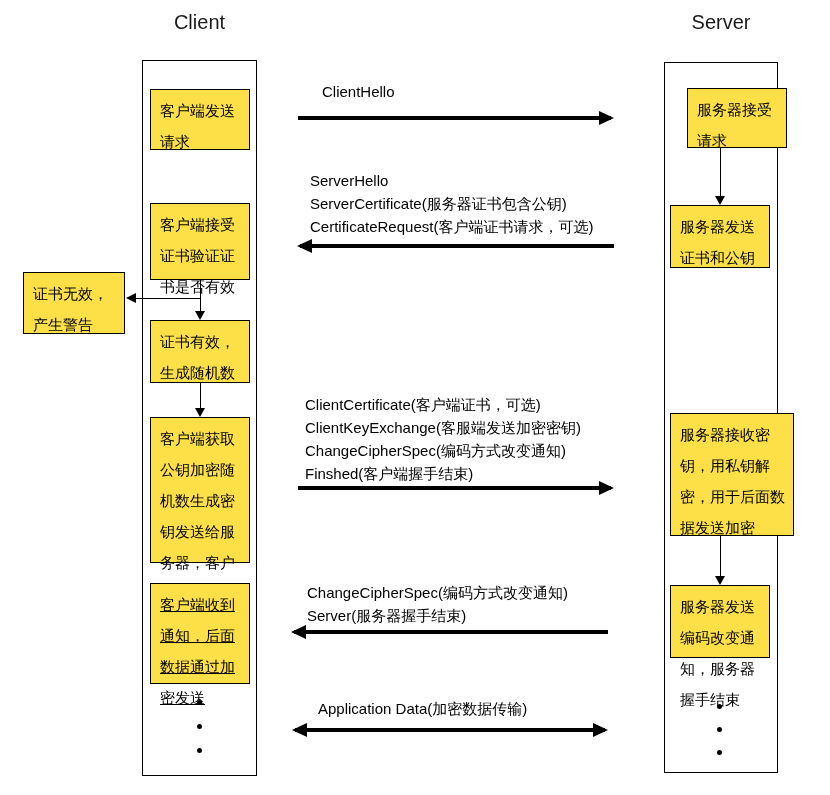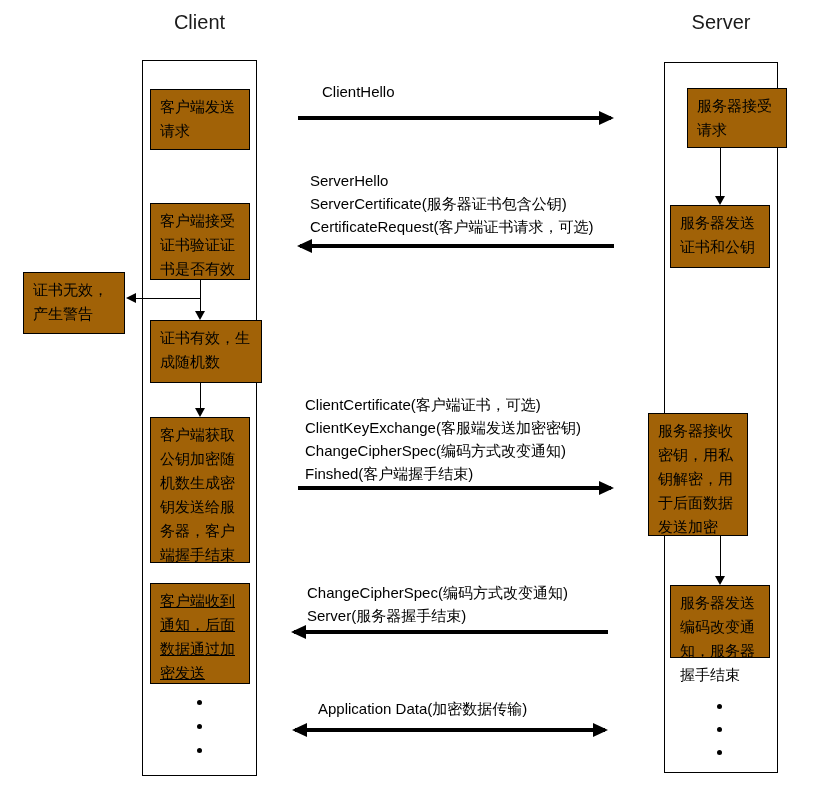--- a/index.html
+++ b/index.html
@@ -2,22 +2,22 @@
 <html><head>
 <meta charset="utf-8">
 <style>
   html,body{margin:0;padding:0;background:#ffffff;}
   body{width:830px;height:795px;font-family:"Liberation Sans",sans-serif;color:#000;}
   .canvas{position:relative;width:830px;height:795px;background:#fff;overflow:hidden;}
 
   .actor-title{position:absolute;font-size:20px;text-align:center;color:#1a1a1a;}
   .lifeline{position:absolute;border:1px solid #000;background:#fff;box-sizing:border-box;}
 
-  .node{position:absolute;border:1px solid #000;background:#a16207;box-sizing:border-box;
-        font-size:15px;line-height:24px;padding:5px 8px 0 9px;word-break:break-all;}
+  .node{position:absolute;border:1px solid #000;background:#fde047;box-sizing:border-box;
+        font-size:15px;line-height:31px;padding:5px 8px 0 9px;word-break:break-all;}
 
   .msg{position:absolute;font-size:15px;line-height:23px;white-space:nowrap;}
   .msg-line{white-space:nowrap;}
 
   
   .harrow{position:absolute;height:14px;}
   .harrow .shaft{position:absolute;top:5px;left:2px;right:2px;height:4px;background:#000;}
   .harrow .head-right{position:absolute;right:-1px;top:0;width:0;height:0;
         border-left:15px solid #000;border-top:7px solid transparent;border-bottom:7px solid transparent;}
   .harrow .head-left{position:absolute;left:-1px;top:0;width:0;height:0;
@@ -41,29 +41,29 @@
 <div class="canvas">
 
   <div class="actor-title" style="left:142px;top:11px;width:115px;">Client</div>
   <div class="actor-title" style="left:664px;top:11px;width:114px;">Server</div>
 
   <div class="lifeline" style="left:142px;top:60px;width:115px;height:716px;"></div>
   <div class="lifeline" style="left:664px;top:62px;width:114px;height:711px;"></div>
 
   <div class="node" style="left:150px;top:89px;width:100px;height:61px;">客户端发送请求</div>
   <div class="node" style="left:150px;top:203px;width:100px;height:77px;">客户端接受证书验证证书是否有效</div>
-  <div class="node" style="left:150px;top:320px;width:112px;height:63px;">证书有效，生成随机数</div>
+  <div class="node" style="left:150px;top:320px;width:100px;height:63px;">证书有效，生成随机数</div>
   <div class="node" style="left:150px;top:417px;width:100px;height:146px;">客户端获取公钥加密随机数生成密钥发送给服务器，客户端握手结束</div>
   <div class="node" style="left:150px;top:583px;width:100px;height:101px;text-decoration:underline;">客户端收到通知，后面数据通过加密发送</div>
 
   <div class="node" style="left:23px;top:272px;width:102px;height:62px;">证书无效，产生警告</div>
 
   <div class="node" style="left:687px;top:88px;width:100px;height:60px;">服务器接受请求</div>
   <div class="node" style="left:670px;top:205px;width:100px;height:63px;">服务器发送证书和公钥</div>
-  <div class="node" style="left:648px;top:413px;width:100px;height:123px;">服务器接收密钥，用私钥解密，用于后面数据发送加密</div>
+  <div class="node" style="left:670px;top:413px;width:124px;height:123px;">服务器接收密钥，用私钥解密，用于后面数据发送加密</div>
   <div class="node" style="left:670px;top:585px;width:100px;height:73px;">服务器发送编码改变通知，服务器握手结束</div>
 
   <div class="msg" style="left:322px;top:80px;">
     <div class="msg-line">ClientHello</div>
   </div>
   <div class="msg" style="left:310px;top:169px;">
     <div class="msg-line">ServerHello</div>
     <div class="msg-line">ServerCertificate(服务器证书包含公钥)</div>
     <div class="msg-line">CertificateRequest(客户端证书请求，可选)</div>
   </div>

